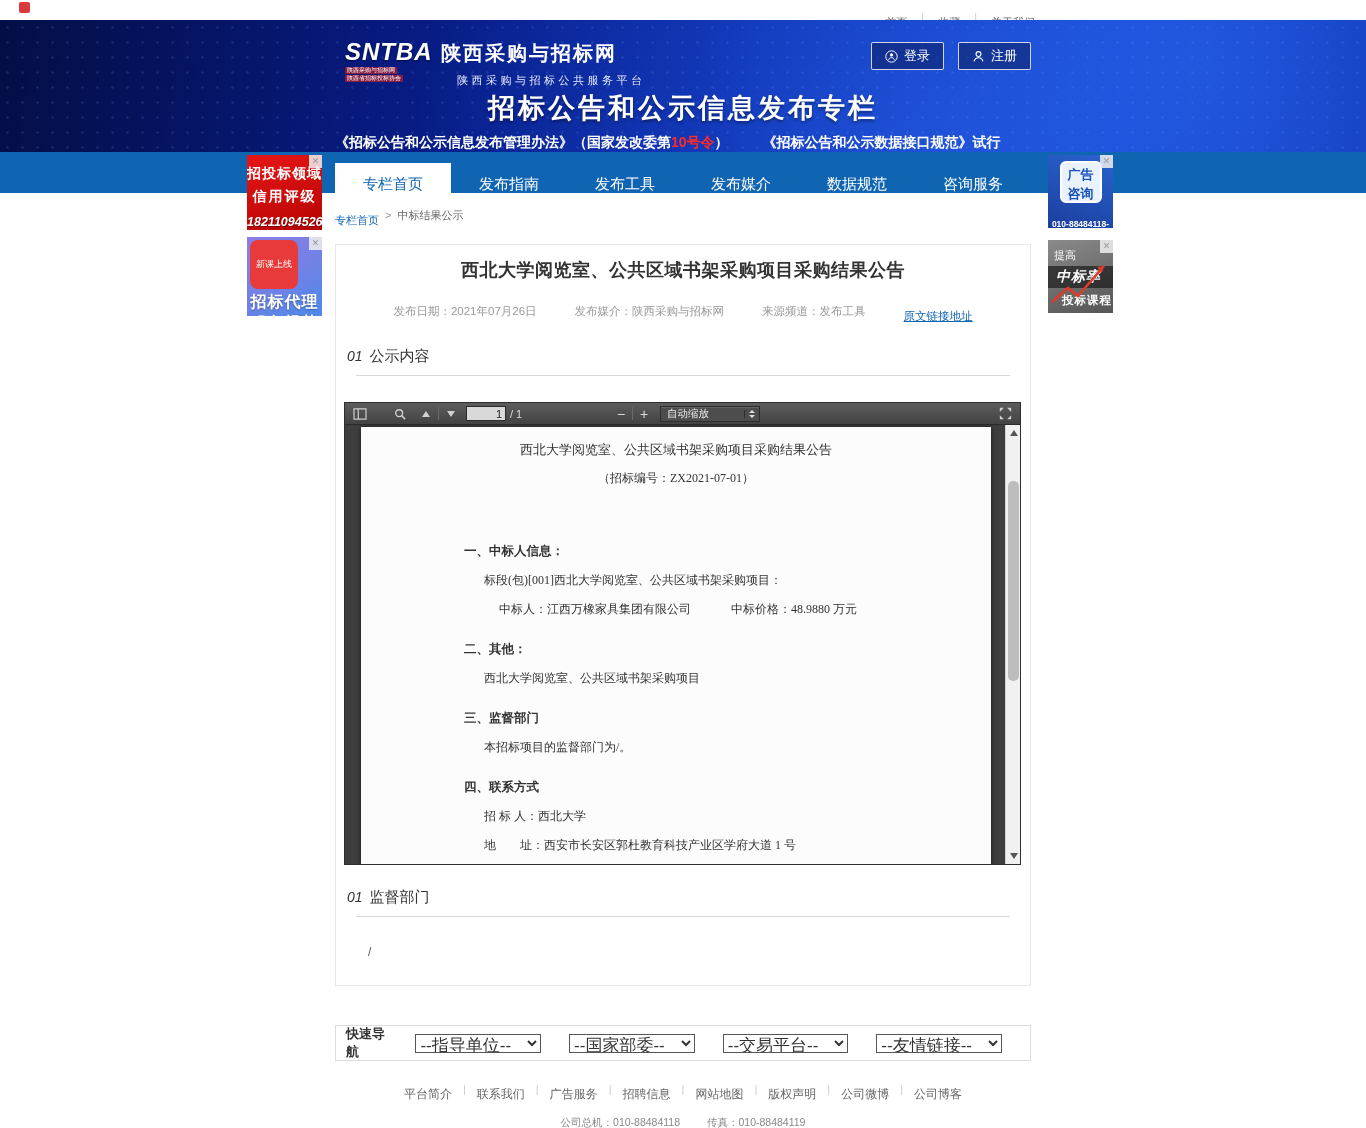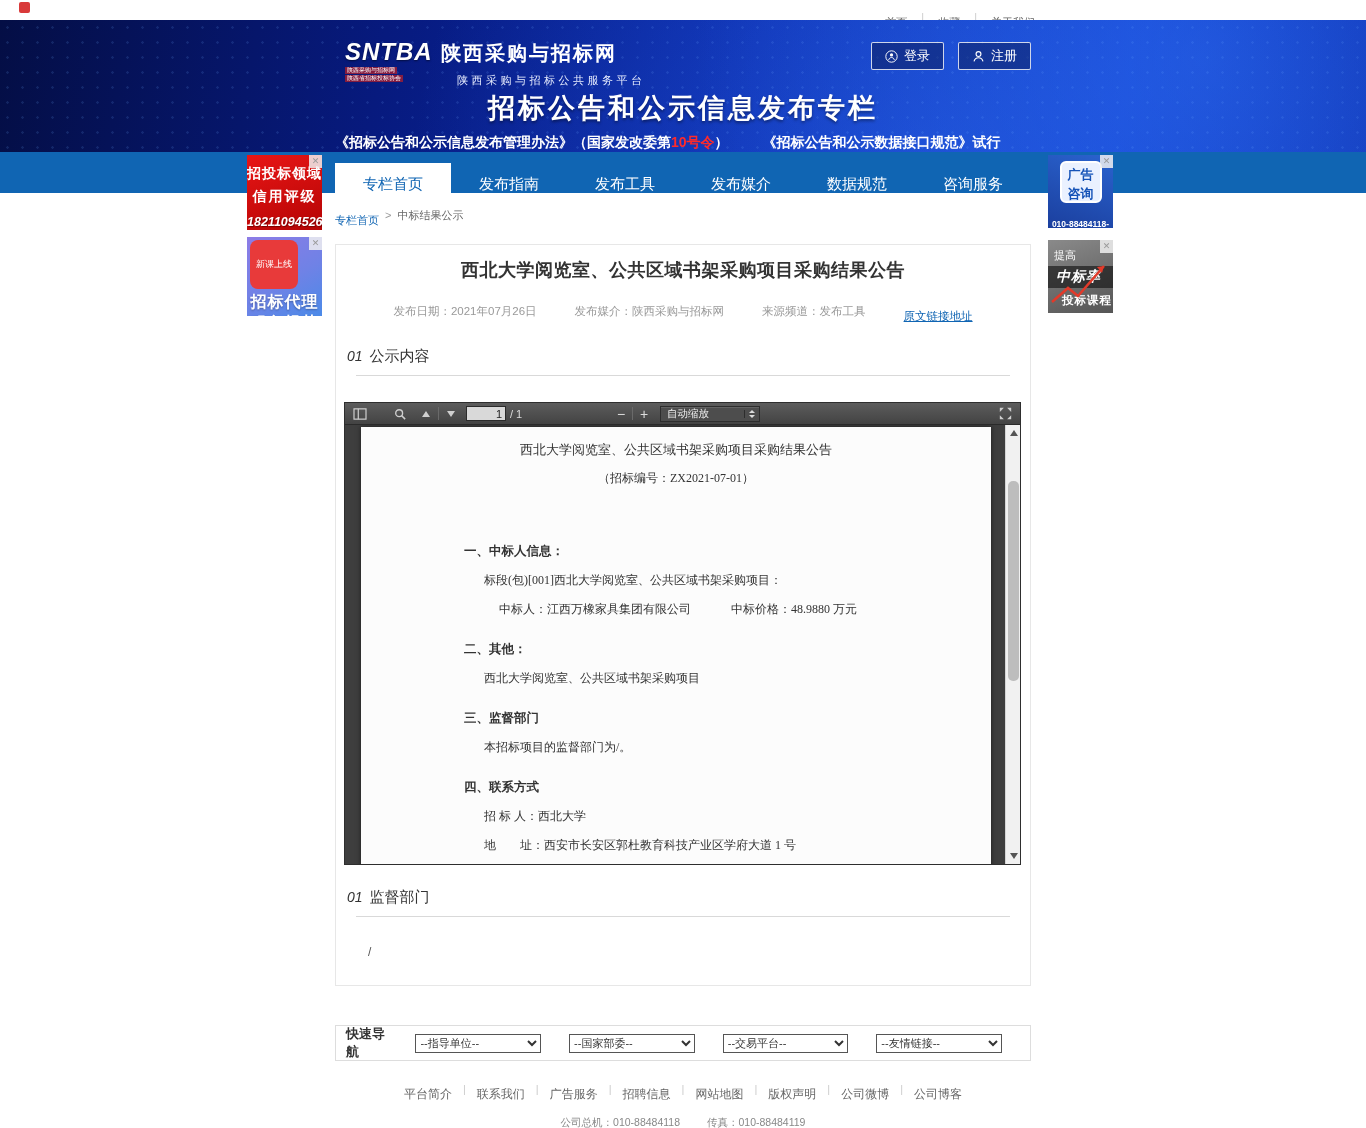--- a/index.html
+++ b/index.html
@@ -125,21 +125,21 @@
   .doc-p .gap { display:inline-block; width:40px; }
   .pdf-scrollbar { position:absolute; right:0; top:0; width:15px; height:439px; background:#f1f1f1; border-left:1px solid #d5d5d5; }
   .sb-arrow { position:absolute; left:3.5px; width:0; height:0; border-left:4px solid transparent; border-right:4px solid transparent; }
   .sb-arrow.up { top:5px; border-bottom:6px solid #555; }
   .sb-arrow.down { bottom:5px; border-top:6px solid #555; }
   .sb-thumb { position:absolute; left:2px; width:11px; top:56px; height:200px; background:#bdbdbd; border-radius:5px; }
 
   
   .quicknav { margin-top:39px; border:1px solid #ddd; height:36px; display:flex; align-items:center; }
   .qn-label { font-size:13px; font-weight:bold; color:#333; margin:0 18px 0 10px; }
-  .quicknav select { width:127px; height:19px; font-size:11px; margin-right:28px; border:1px solid #555; background:#fff; color:#333; font-family:inherit; }
+  .quicknav select { width:127px; height:19px; font-size:17px; margin-right:28px; border:1px solid #555; background:#fff; color:#333; font-family:inherit; }
 
   
   .footer { margin-top:14px; }
   .f-links { display:flex; justify-content:center; align-items:center; font-size:12px; color:#666; gap:11px; margin-top:4px; }
   .f-links .sep { color:#ccc; font-size:11px; }
   .f-phone { text-align:center; font-size:10.5px; color:#888; margin-top:13px; }
   .f-phone .blk { margin:0 12px; }
   .f-legal { display:flex; justify-content:center; align-items:center; font-size:10.5px; color:#888; gap:13px; margin-top:4px; }
   .gongan-badge { width:12px; height:12px; border-radius:50%; background:radial-gradient(circle at 50% 40%, #ffd87a 0 35%, #d23333 72%); border:1px solid #b88; display:inline-block; }
   .cnzz { display:inline-flex; align-items:center; border:1px solid #bbb; background:#e9e9e9; height:12px; }

